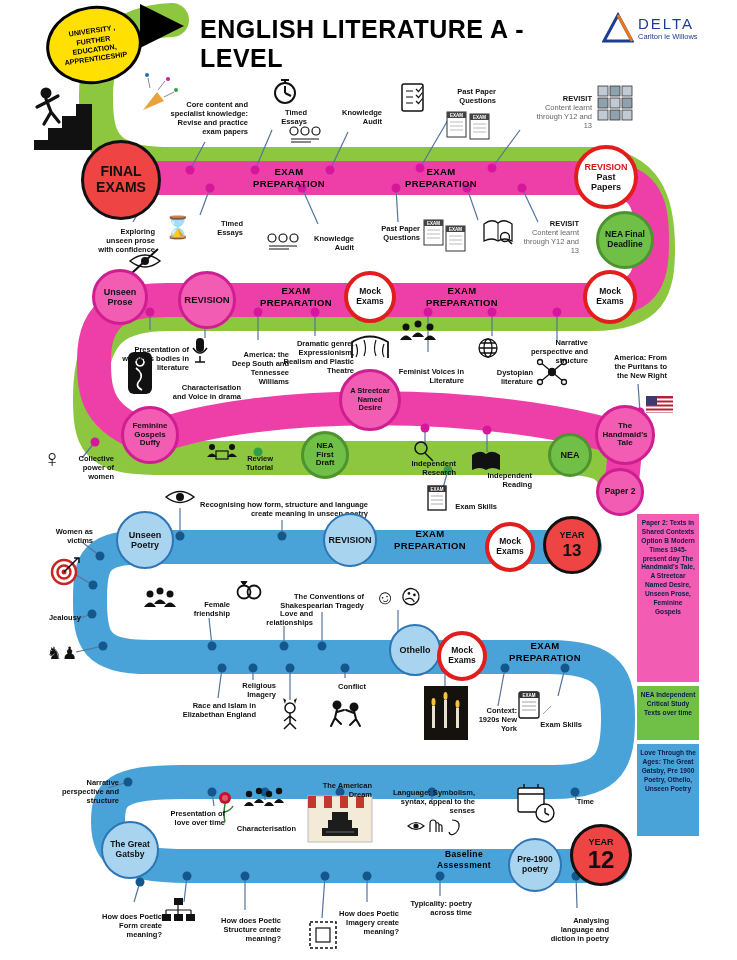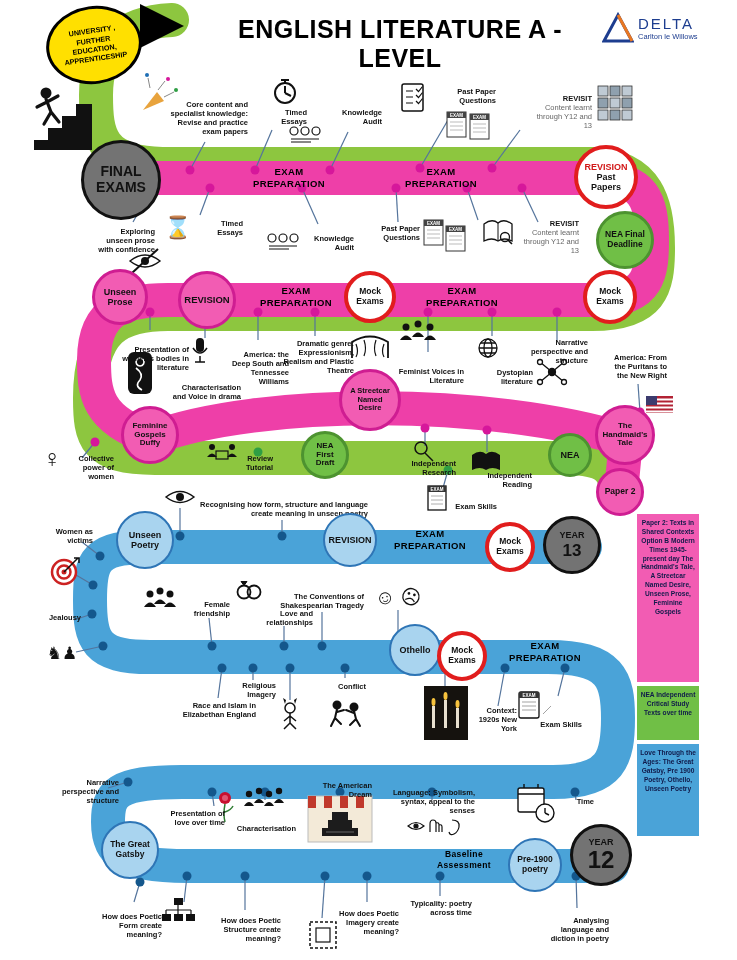--- a/index.html
+++ b/index.html
@@ -9,24 +9,24 @@
   .abs{position:absolute}
   .lbl{position:absolute;transform:translate(-50%,-50%);font-size:7.5px;font-weight:bold;text-align:right;line-height:1.2;color:#111;z-index:6}
   .lbl .sub{display:block;color:#666;font-weight:400}
   .glyph{position:absolute;transform:translate(-50%,-50%);z-index:4;color:#111;text-align:center;line-height:1}
   .ptxt{position:absolute;transform:translate(-50%,-50%);font-weight:800;font-size:9.5px;letter-spacing:.4px;text-align:center;color:#000;z-index:5;line-height:1.25}
   .node{position:absolute;transform:translate(-50%,-50%);border-radius:50%;display:flex;flex-direction:column;align-items:center;justify-content:center;text-align:center;font-weight:bold;z-index:7;line-height:1.12;padding:3px;color:#111}
   .node.pink{background:#f25cb3;border:3px solid #cf1d92}
   .node.green{background:#70bf46;border:3px solid #4d9330}
   .node.blue{background:#a9d4ef;border:2.5px solid #2e75b6}
   .node.mock{background:#fff;border:4px solid #e11d1d}
-  .node.yellow{background:#737373;border:3px solid #111}
+  .node.yellow{background:#ef4444;border:3px solid #111}
   .sidebox{position:absolute;left:637px;width:62px;padding:5px 3px;font-size:6.6px;font-weight:bold;text-align:center;color:#101a4a;z-index:6;line-height:1.35}
   .etxt{font-size:4.5px;fill:#fff;text-anchor:middle;font-weight:bold}
-  .hdr-title{position:absolute;left:200px;top:15px;width:400px;text-align:center;font-size:25px;font-weight:800;letter-spacing:.5px;color:#000;z-index:8}
+  .hdr-title{position:absolute;left:200px;top:15px;width:400px;font-size:25px;font-weight:800;letter-spacing:.5px;color:#000;z-index:8}
   .badge{position:absolute;left:46px;top:6px;width:96px;height:78px;background:#ffe000;border:3px solid #000;border-radius:50%;transform:rotate(-8deg);display:flex;align-items:center;justify-content:center;text-align:center;font-size:7.2px;font-weight:900;padding:8px;z-index:9;line-height:1.3}
   .logo{position:absolute;left:602px;top:12px;display:flex;align-items:center;gap:4px;z-index:8}
   .logo .nm{color:#1d3d8f;font-size:15px;font-weight:normal;letter-spacing:2px}
   .logo .sb{color:#1d3d8f;font-size:7.5px}
 </style>
 </head>
 <body>
 
 <svg class="art" width="737" height="960" viewBox="0 0 737 960">
 

